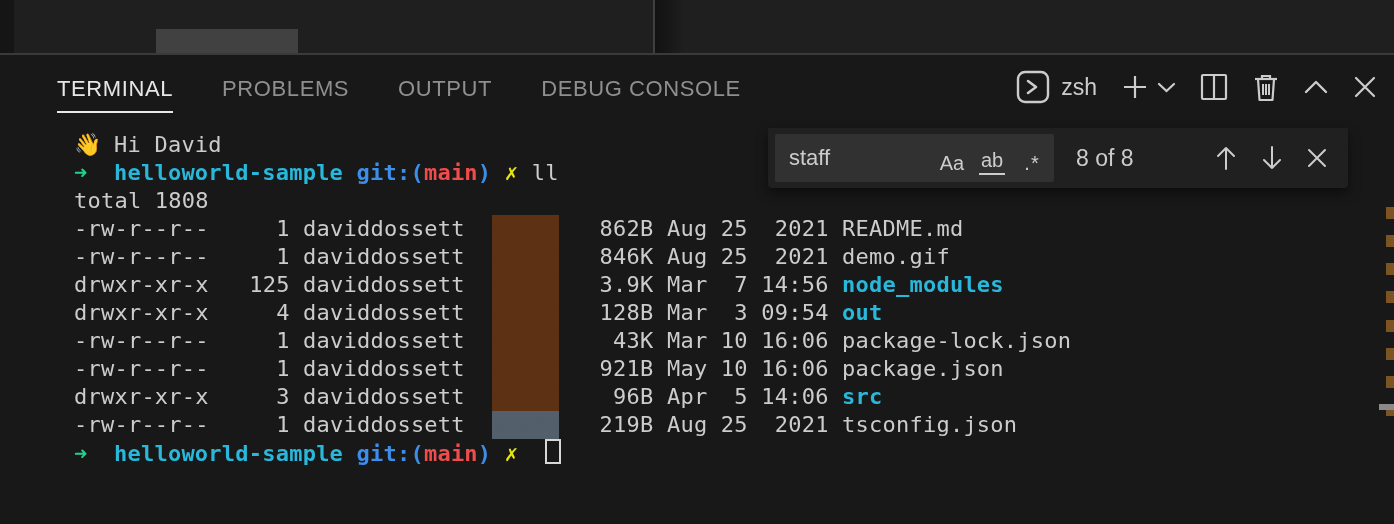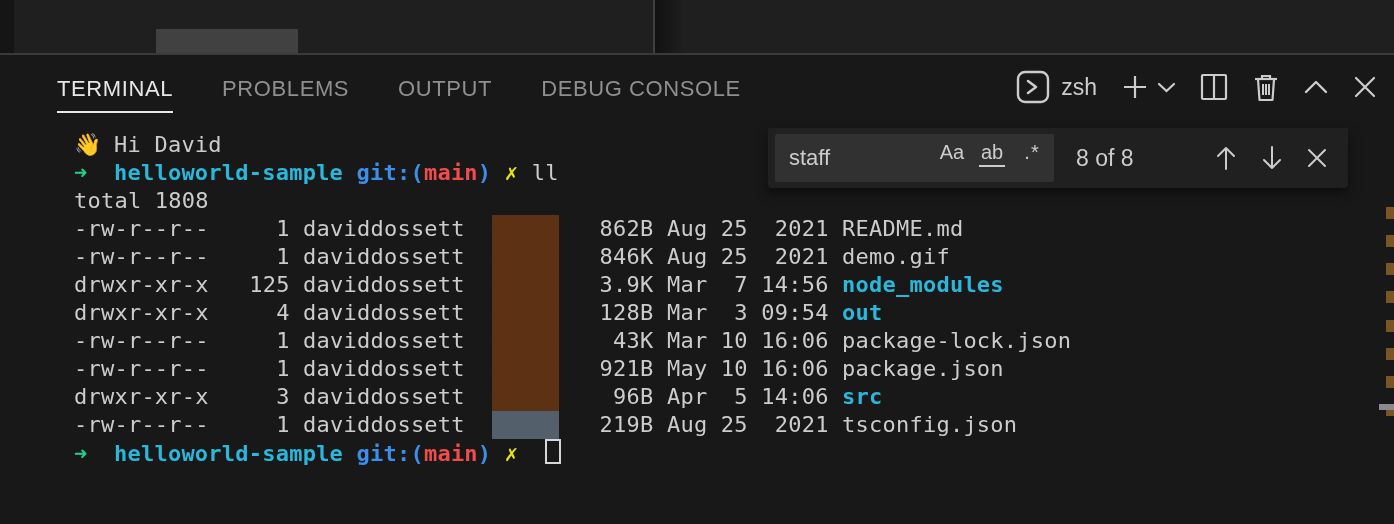--- a/index.html
+++ b/index.html
@@ -27,21 +27,21 @@
   .plus-group{display:flex;align-items:center;gap:7px;}
   svg{display:block;}
   
   .find-widget{position:absolute;left:768px;top:128px;width:580px;height:60px;background:var(--widget_bg);
                display:flex;align-items:center;padding:0;border-radius:0 0 4px 4px;
                box-shadow:0 5px 12px rgba(0,0,0,.5);}
   .find-input{margin-left:7px;width:279px;height:48px;background:var(--input_bg);border-radius:2px;
               display:flex;align-items:center;padding-left:14px;box-sizing:border-box;}
   .find-query{flex:1;font-size:22px;color:var(--fg);white-space:pre;}
   .find-toggles{display:flex;align-items:center;gap:6px;margin-right:5px;}
-  .toggle{width:34px;height:34px;display:flex;align-items:flex-start;justify-content:center;
+  .toggle{width:34px;height:34px;display:flex;align-items:flex-end;justify-content:center;
           font-size:20px;color:var(--fg);border-radius:3px;cursor:pointer;}
   .toggle .ww{border-bottom:2px solid var(--fg);padding:0 2px 1px 2px;}
   .toggle .rx{letter-spacing:1px;}
   .find-results{margin-left:22px;font-size:23px;color:var(--fg);white-space:nowrap;}
   .find-nav{margin-left:auto;display:flex;align-items:center;gap:22px;padding-right:20px;}
   
   .terminal{position:absolute;left:74px;top:131px;font-family:"DejaVu Sans Mono",monospace;
             font-size:22px;line-height:28px;letter-spacing:.23px;color:var(--fg);}
   .t-line{height:28px;white-space:pre;}
   .t-dir{color:var(--ansi_cyan);font-weight:bold;}

